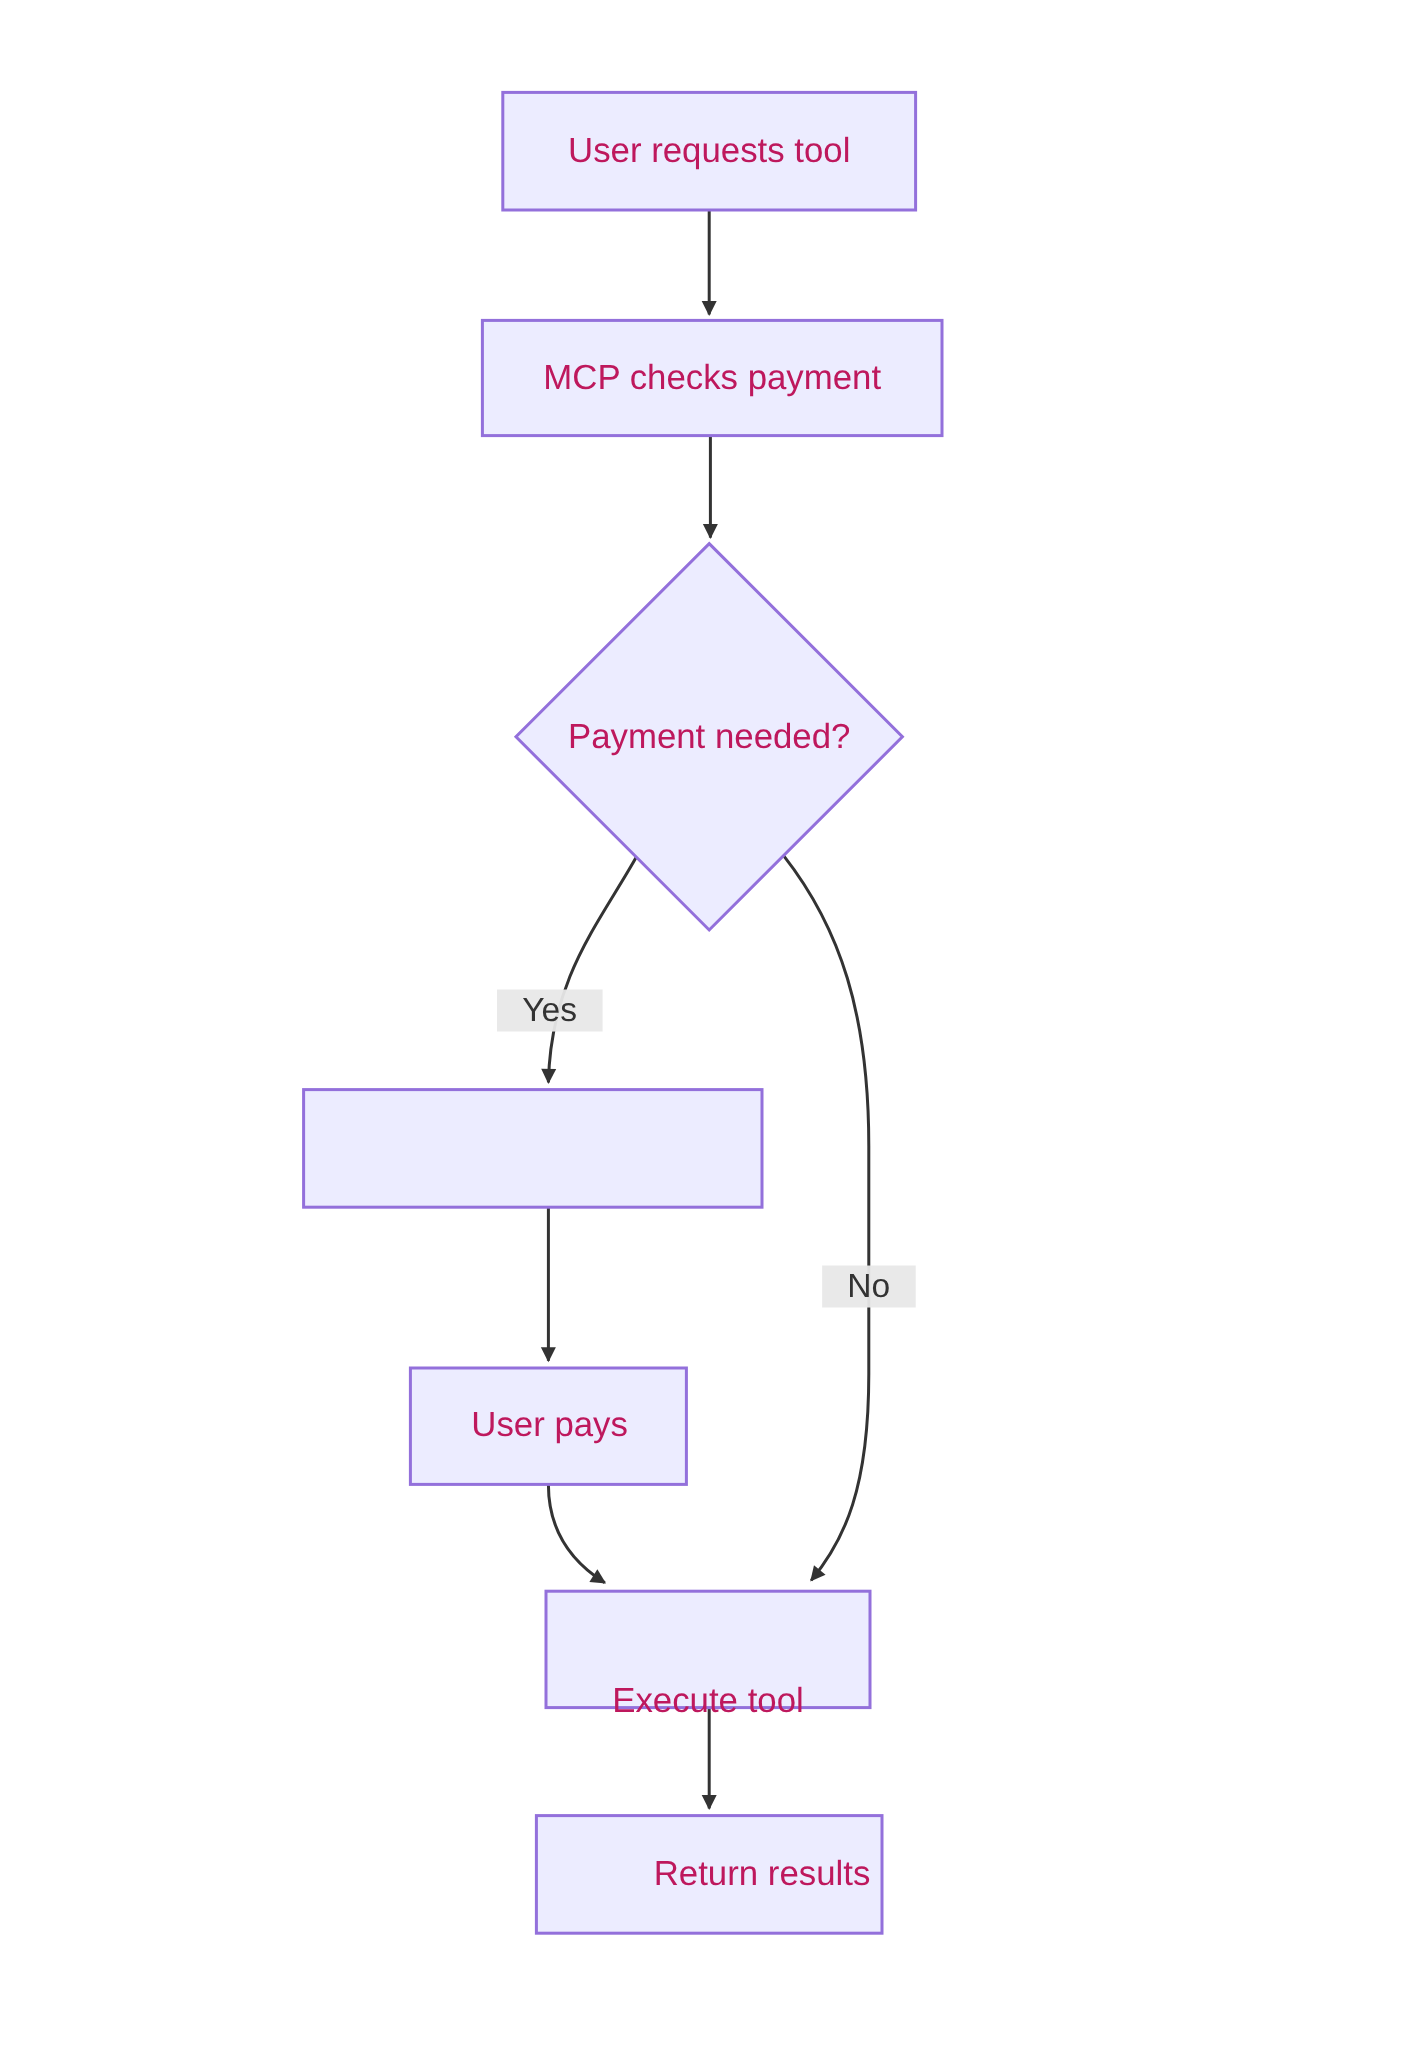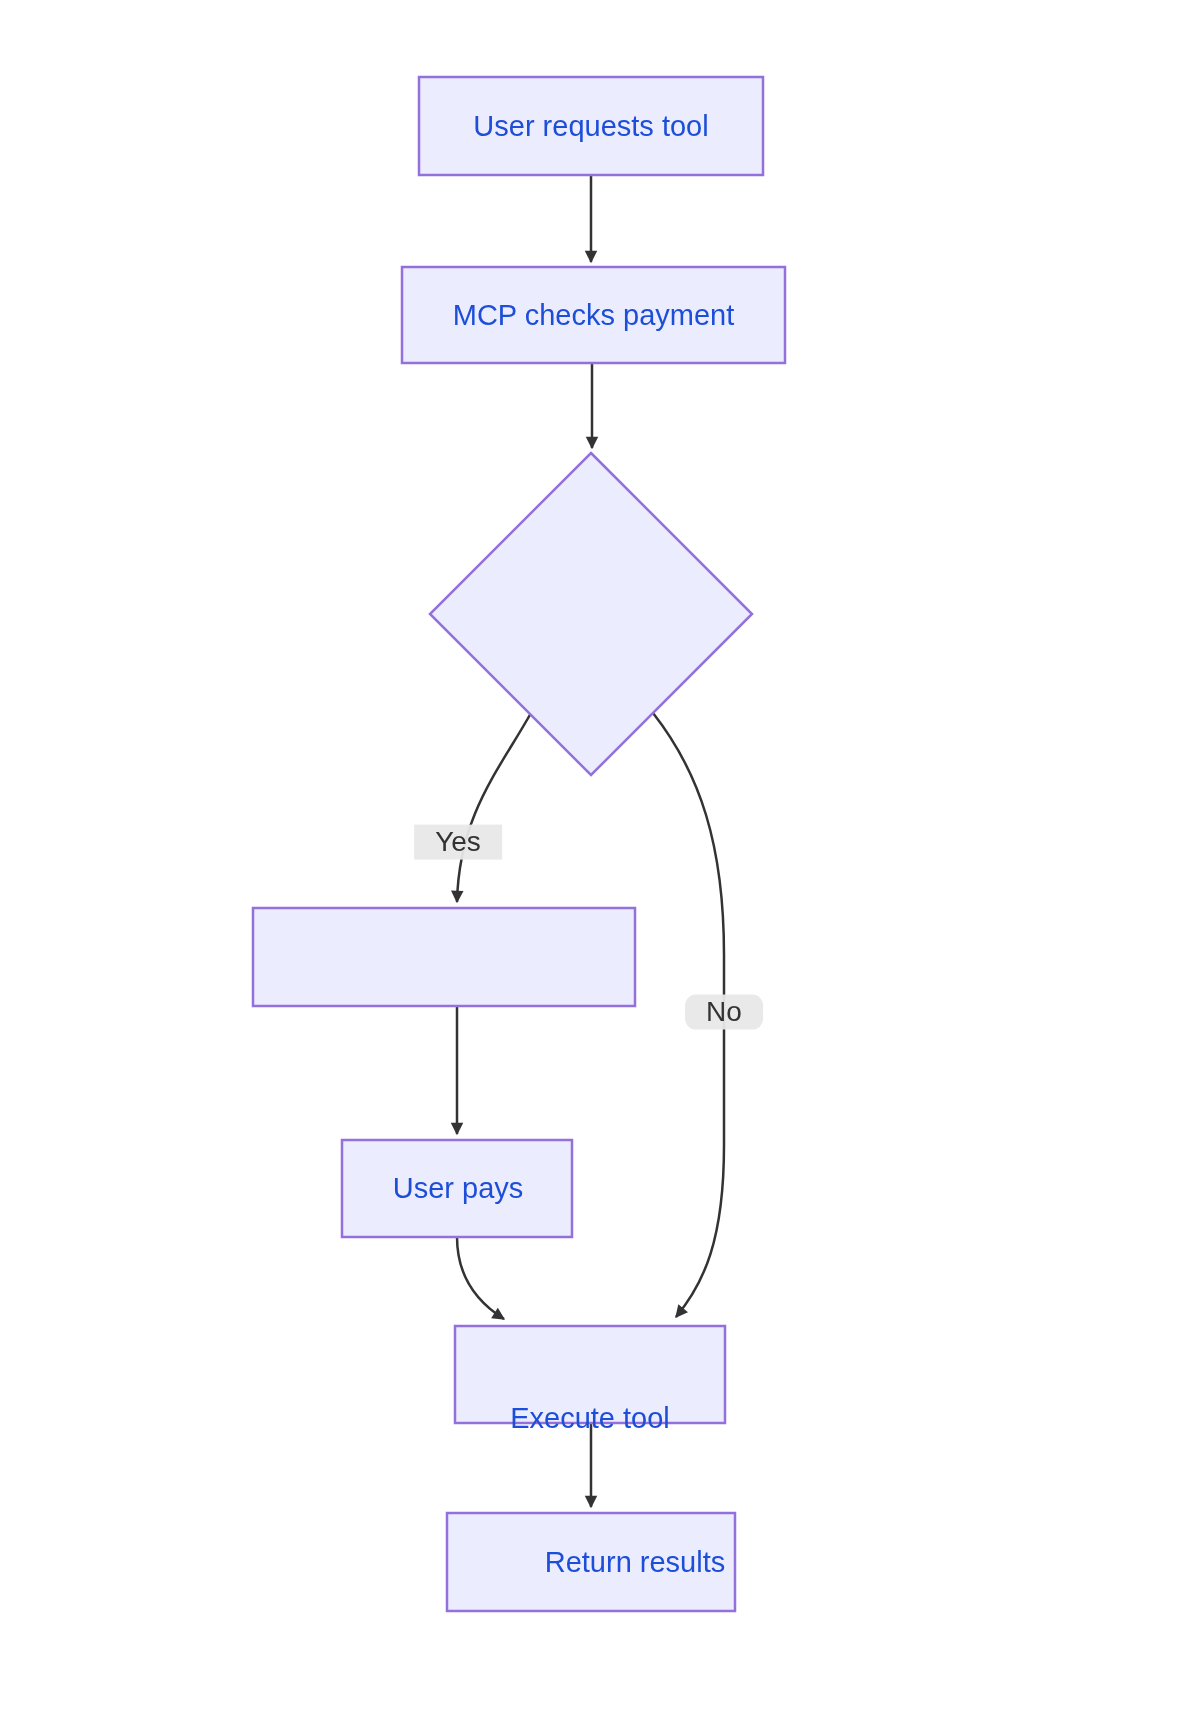--- a/index.html
+++ b/index.html
@@ -32,21 +32,21 @@
     stroke-width: 2.5;
   }
   .node-label {
     position: absolute;
     display: flex;
     align-items: center;
     justify-content: center;
     text-align: right;
     font-size: 29px;
     line-height: 1.2;
-    color: #1d4ed8;
+    color: #be185d;
     pointer-events: none;
     white-space: nowrap;
   }
   .edge-label {
     position: absolute;
     transform: translate(-50%, -50%);
     background: rgba(232, 232, 232, 0.95);
     padding: 2px 21px;
     font-size: 28px;
     line-height: 1.1;
@@ -82,20 +82,21 @@
       <polygon class="node-shape" points="591,453 752,614 591,775 430,614"></polygon>
       <rect class="node-shape" x="253" y="908" width="382" height="98"></rect>
       <rect class="node-shape" x="342" y="1140" width="230" height="97"></rect>
       <rect class="node-shape" x="455" y="1326" width="270" height="97"></rect>
       <rect class="node-shape" x="447" y="1513" width="288" height="98"></rect>
     </g>
   </svg>
 
   <div class="node-label" style="left:419px; top:77px; width:344px; height:98px;">User requests tool</div>
   <div class="node-label" style="left:402px; top:267px; width:383px; height:96px;">MCP checks payment</div>
+  <div class="node-label" style="left:430px; top:589px; width:322px; height:50px;">Payment needed?</div>
   <div class="node-label" style="left:360px; top:1140px; width:196px; height:97px;">User pays</div>
   <div class="node-label" style="left:455px; top:1326px; width:270px; height:97px;margin-top:44px;">Execute tool</div>
   <div class="node-label" style="left:447px; top:1513px; width:288px; height:98px;padding-left:44px;">Return results</div>
 
   <div class="edge-label" style="left:458px; top:842px;">Yes</div>
-  <div class="edge-label" style="left:724px; top:1012px;border-radius:11px;">No</div>
+  <div class="edge-label" style="left:724px; top:1072px;">No</div>
 
 </div>
 
 </body></html>

